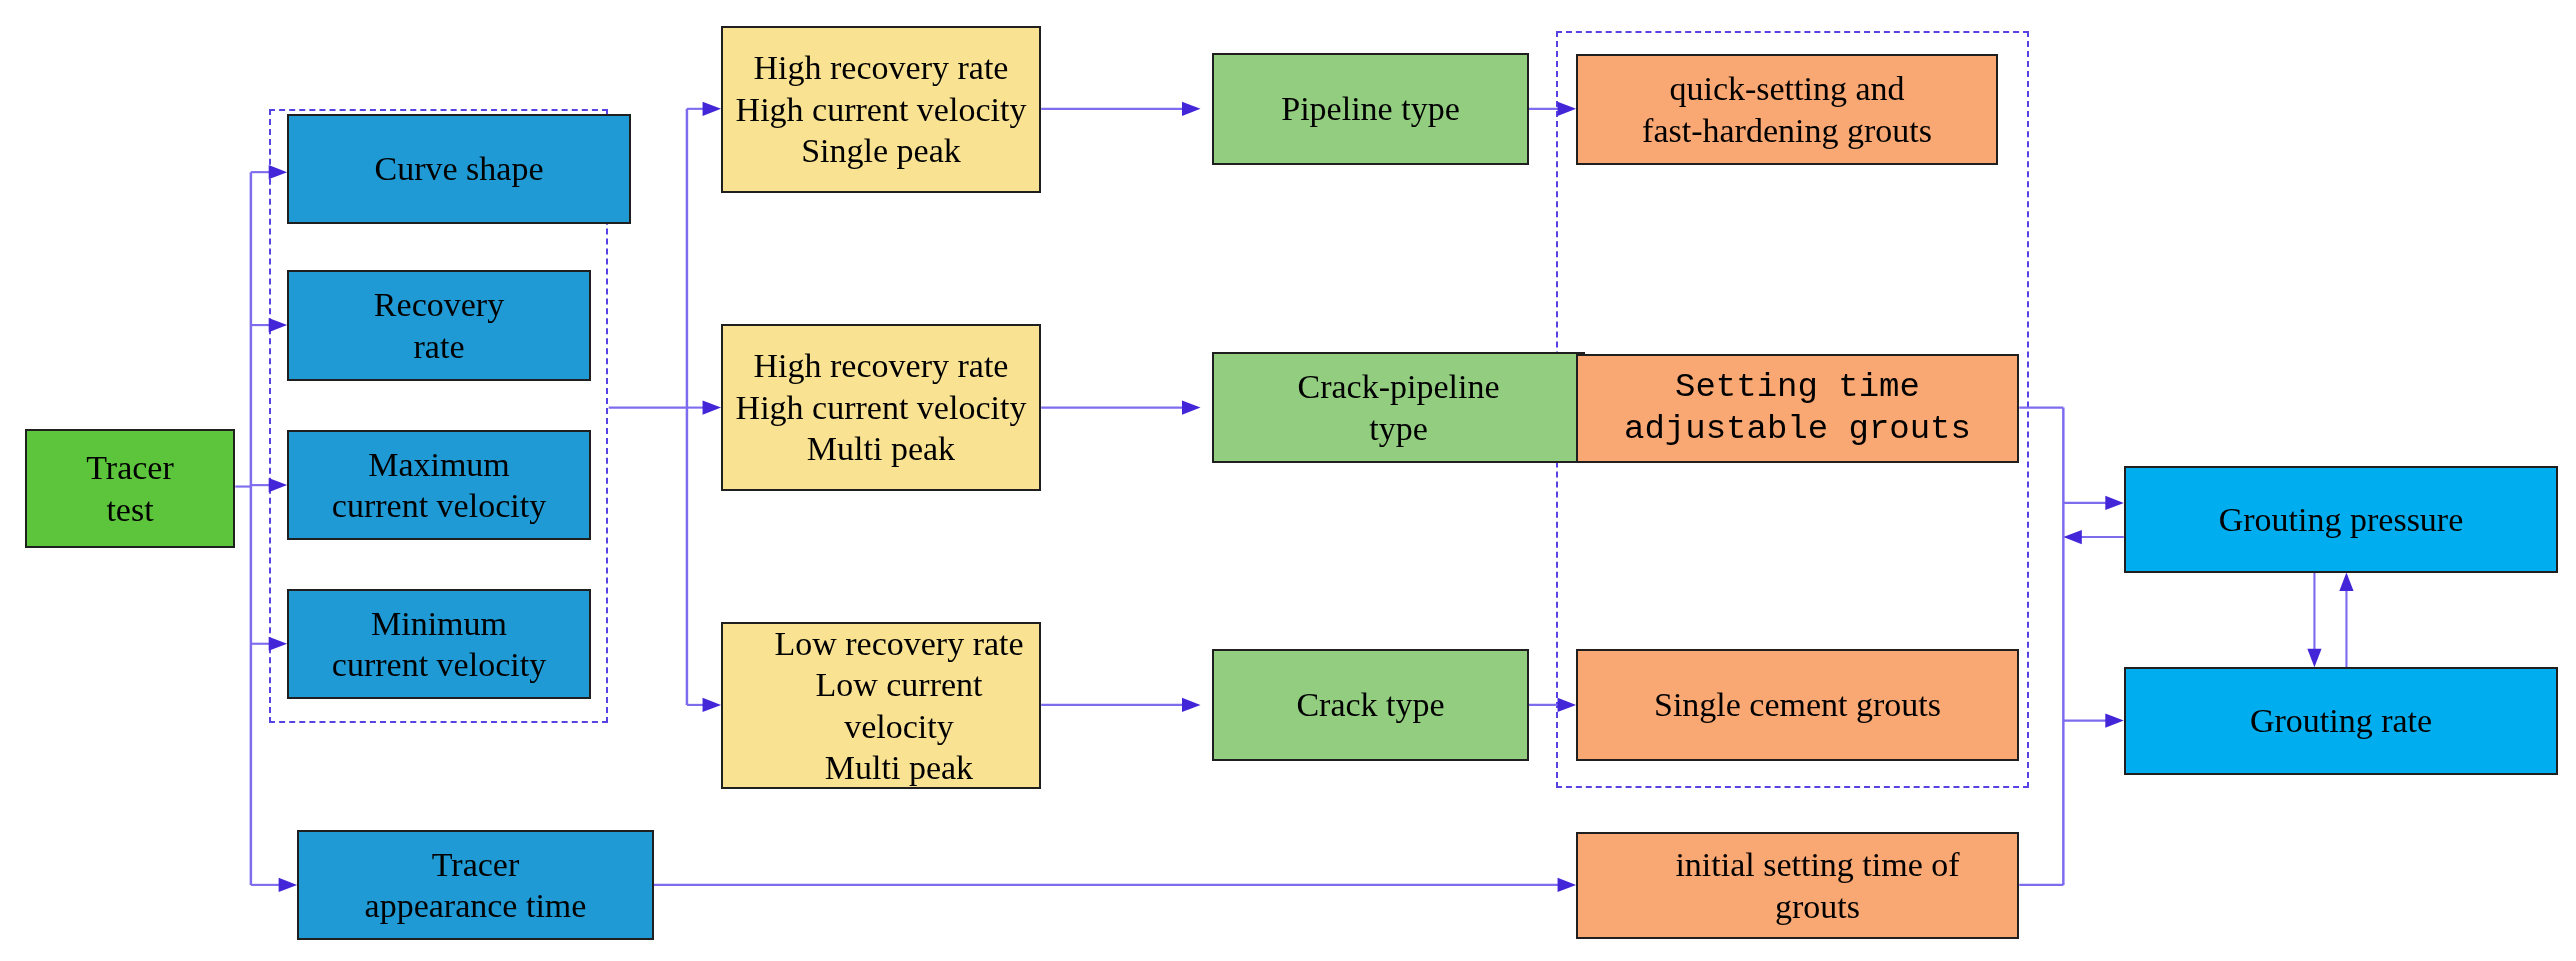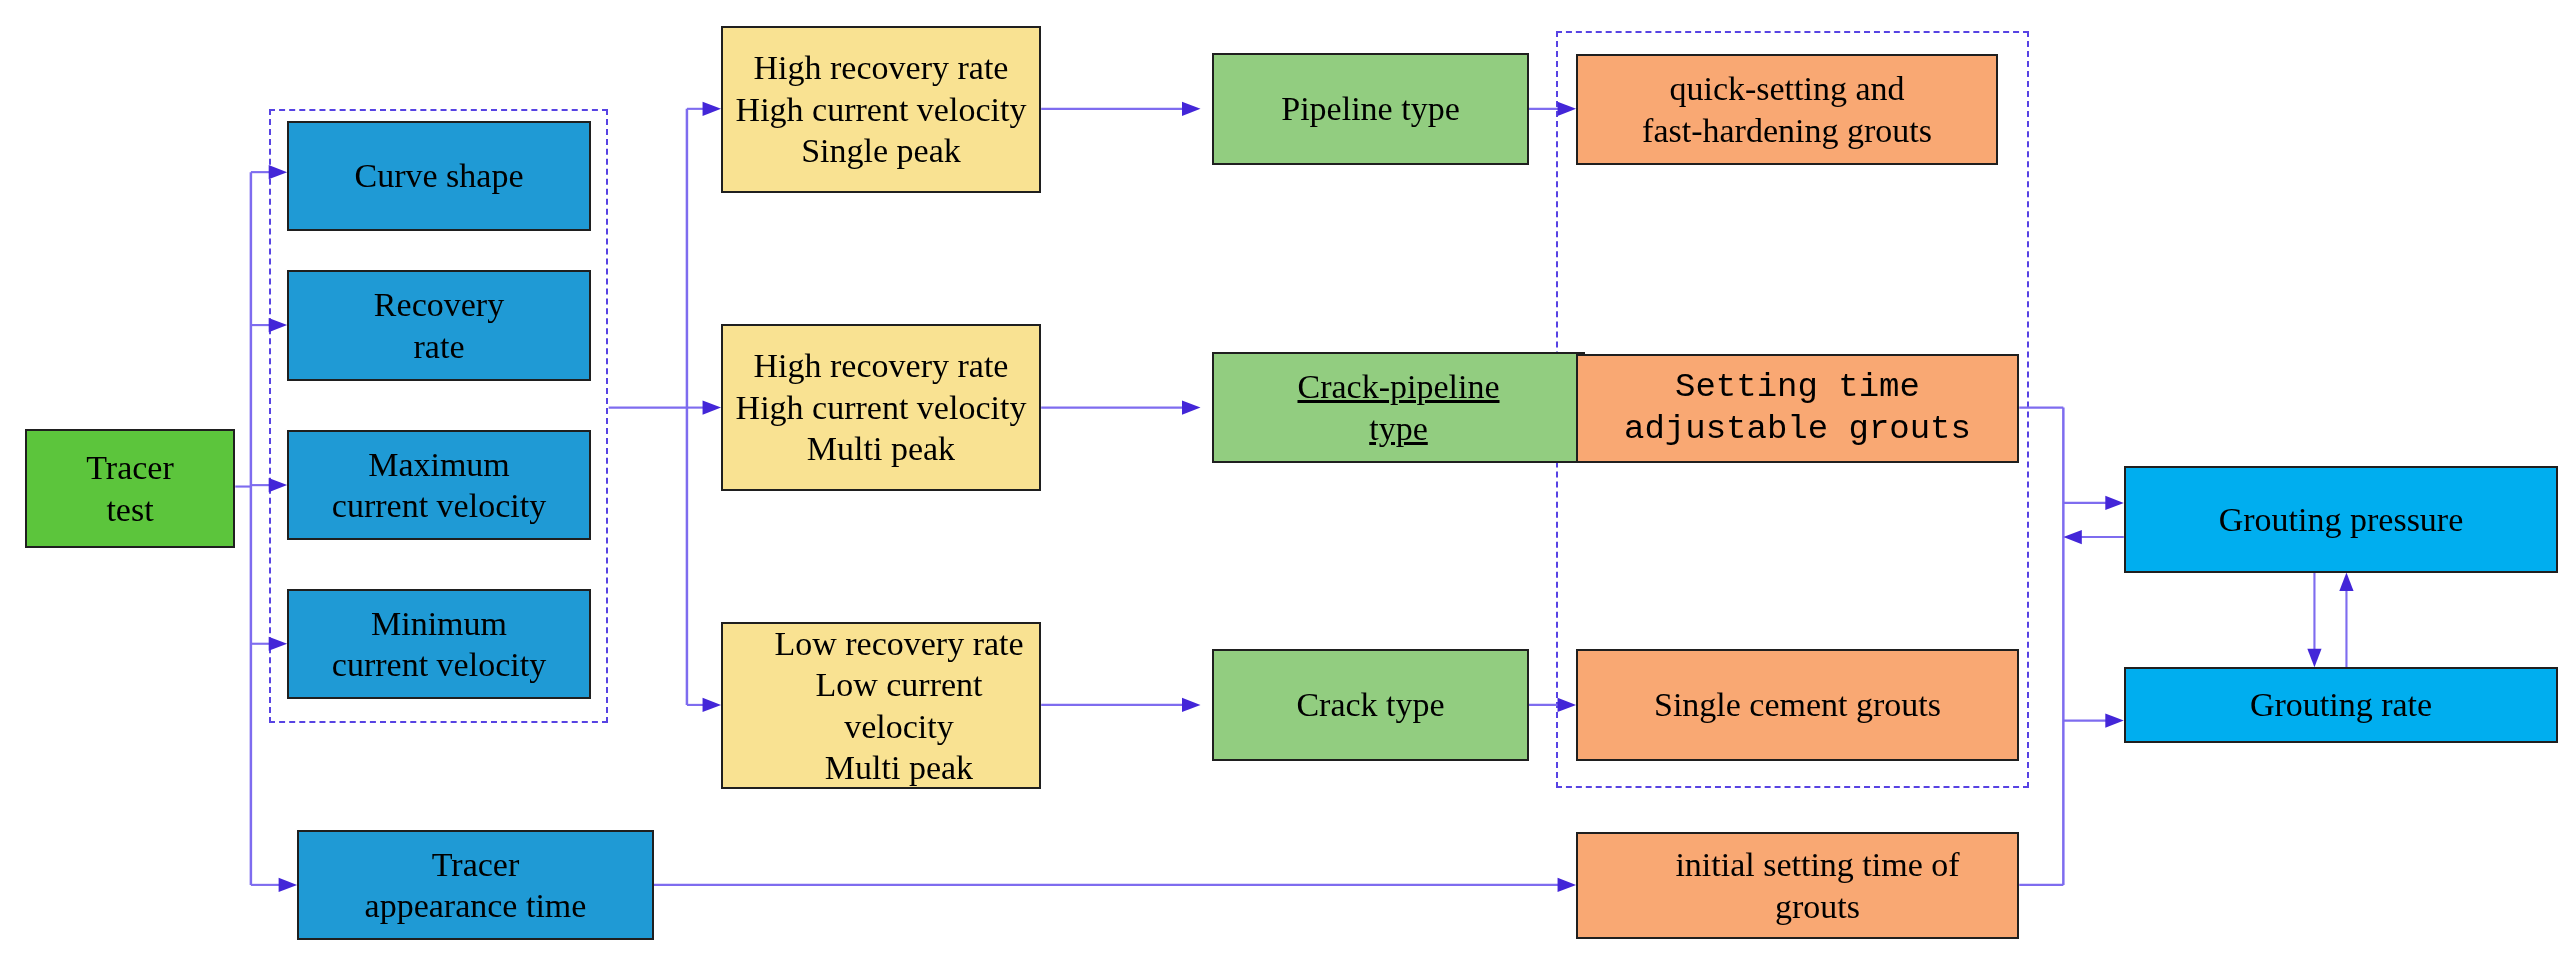--- a/index.html
+++ b/index.html
@@ -23,37 +23,37 @@
   .node .label{white-space:pre-line;display:block;padding:0 5.7px;}
   .src   {background:var(--source-green,#5cc53c);}
   .blue  {background:var(--indicator-blue,#1f9ad5);}
   .yellow{background:var(--condition-yellow,#f9e292);}
   .green {background:var(--type-green,#92cd80);margin-left:12px;}
   .orange{background:var(--grout-orange,#f9a873);}
   .cyan  {background:var(--control-cyan,#00aeef);}
 
   
   #n-tracer-test       {left:25px;  top:429px;  width:210px; height:119px;}
-  #n-curve-shape       {left:287px; top:121px;  width:304px; height:110px;}
+  #n-curve-shape       {left:287px; top:114px;  width:344px; height:110px;}
   #n-recovery-rate     {left:287px; top:270px;  width:304px; height:111px;}
   #n-max-velocity      {left:287px; top:430px;  width:304px; height:110px;}
   #n-min-velocity      {left:287px; top:589px;  width:304px; height:110px;}
   #n-tracer-appearance {left:297px; top:830px; width:357px; height:110px;}
   #n-high-single       {left:721px;top:26px;   width:320px; height:167px;}
   #n-high-multi        {left:721px;top:324px;  width:320px; height:167px;}
   #n-low-multi         {left:721px;top:622px;  width:320px; height:167px;padding-left:36px;}
   #n-pipeline-type     {left:1200px;top:53px;   width:317px; height:112px;}
-  #n-crack-pipeline    {left:1200px;top:352px;  width:373px; height:111px;text-decoration:underline;}
+  #n-crack-pipeline    {left:1200px;top:352px;  width:373px; height:111px;}
   #n-crack-type        {left:1200px;top:649px;  width:317px; height:112px;}
   #n-quick-setting     {left:1576px;top:54px;   width:422px; height:111px;}
   #n-setting-adjustable{left:1576px;top:354px;  width:443px; height:109px;font-family:Liberation Mono, monospace;}
   #n-single-cement     {left:1576px;top:649px;  width:443px; height:112px;}
   #n-initial-setting   {left:1576px;top:832px; width:443px; height:107px;padding-left:40px;}
   #n-grouting-pressure {left:2124px;top:466px;  width:434px; height:107px;}
-  #n-grouting-rate     {left:2124px;top:667px;  width:434px; height:76px;}
+  #n-grouting-rate     {left:2124px;top:667px;  width:434px; height:108px;}
 
   svg.wires{position:absolute;left:0;top:0;pointer-events:none;}
   .wire line{stroke:var(--connector-purple,#7e6cef);stroke-width:3;}
   .wire .trunk{stroke-width:3.5;}
   .ah{fill:var(--arrowhead-purple,#4326d8);stroke:none;}
   .dashed-group{
     position:absolute;
     border:2.8px dashed var(--dashed-border-purple,#5743e3);
     box-sizing:border-box;
     background:transparent;

